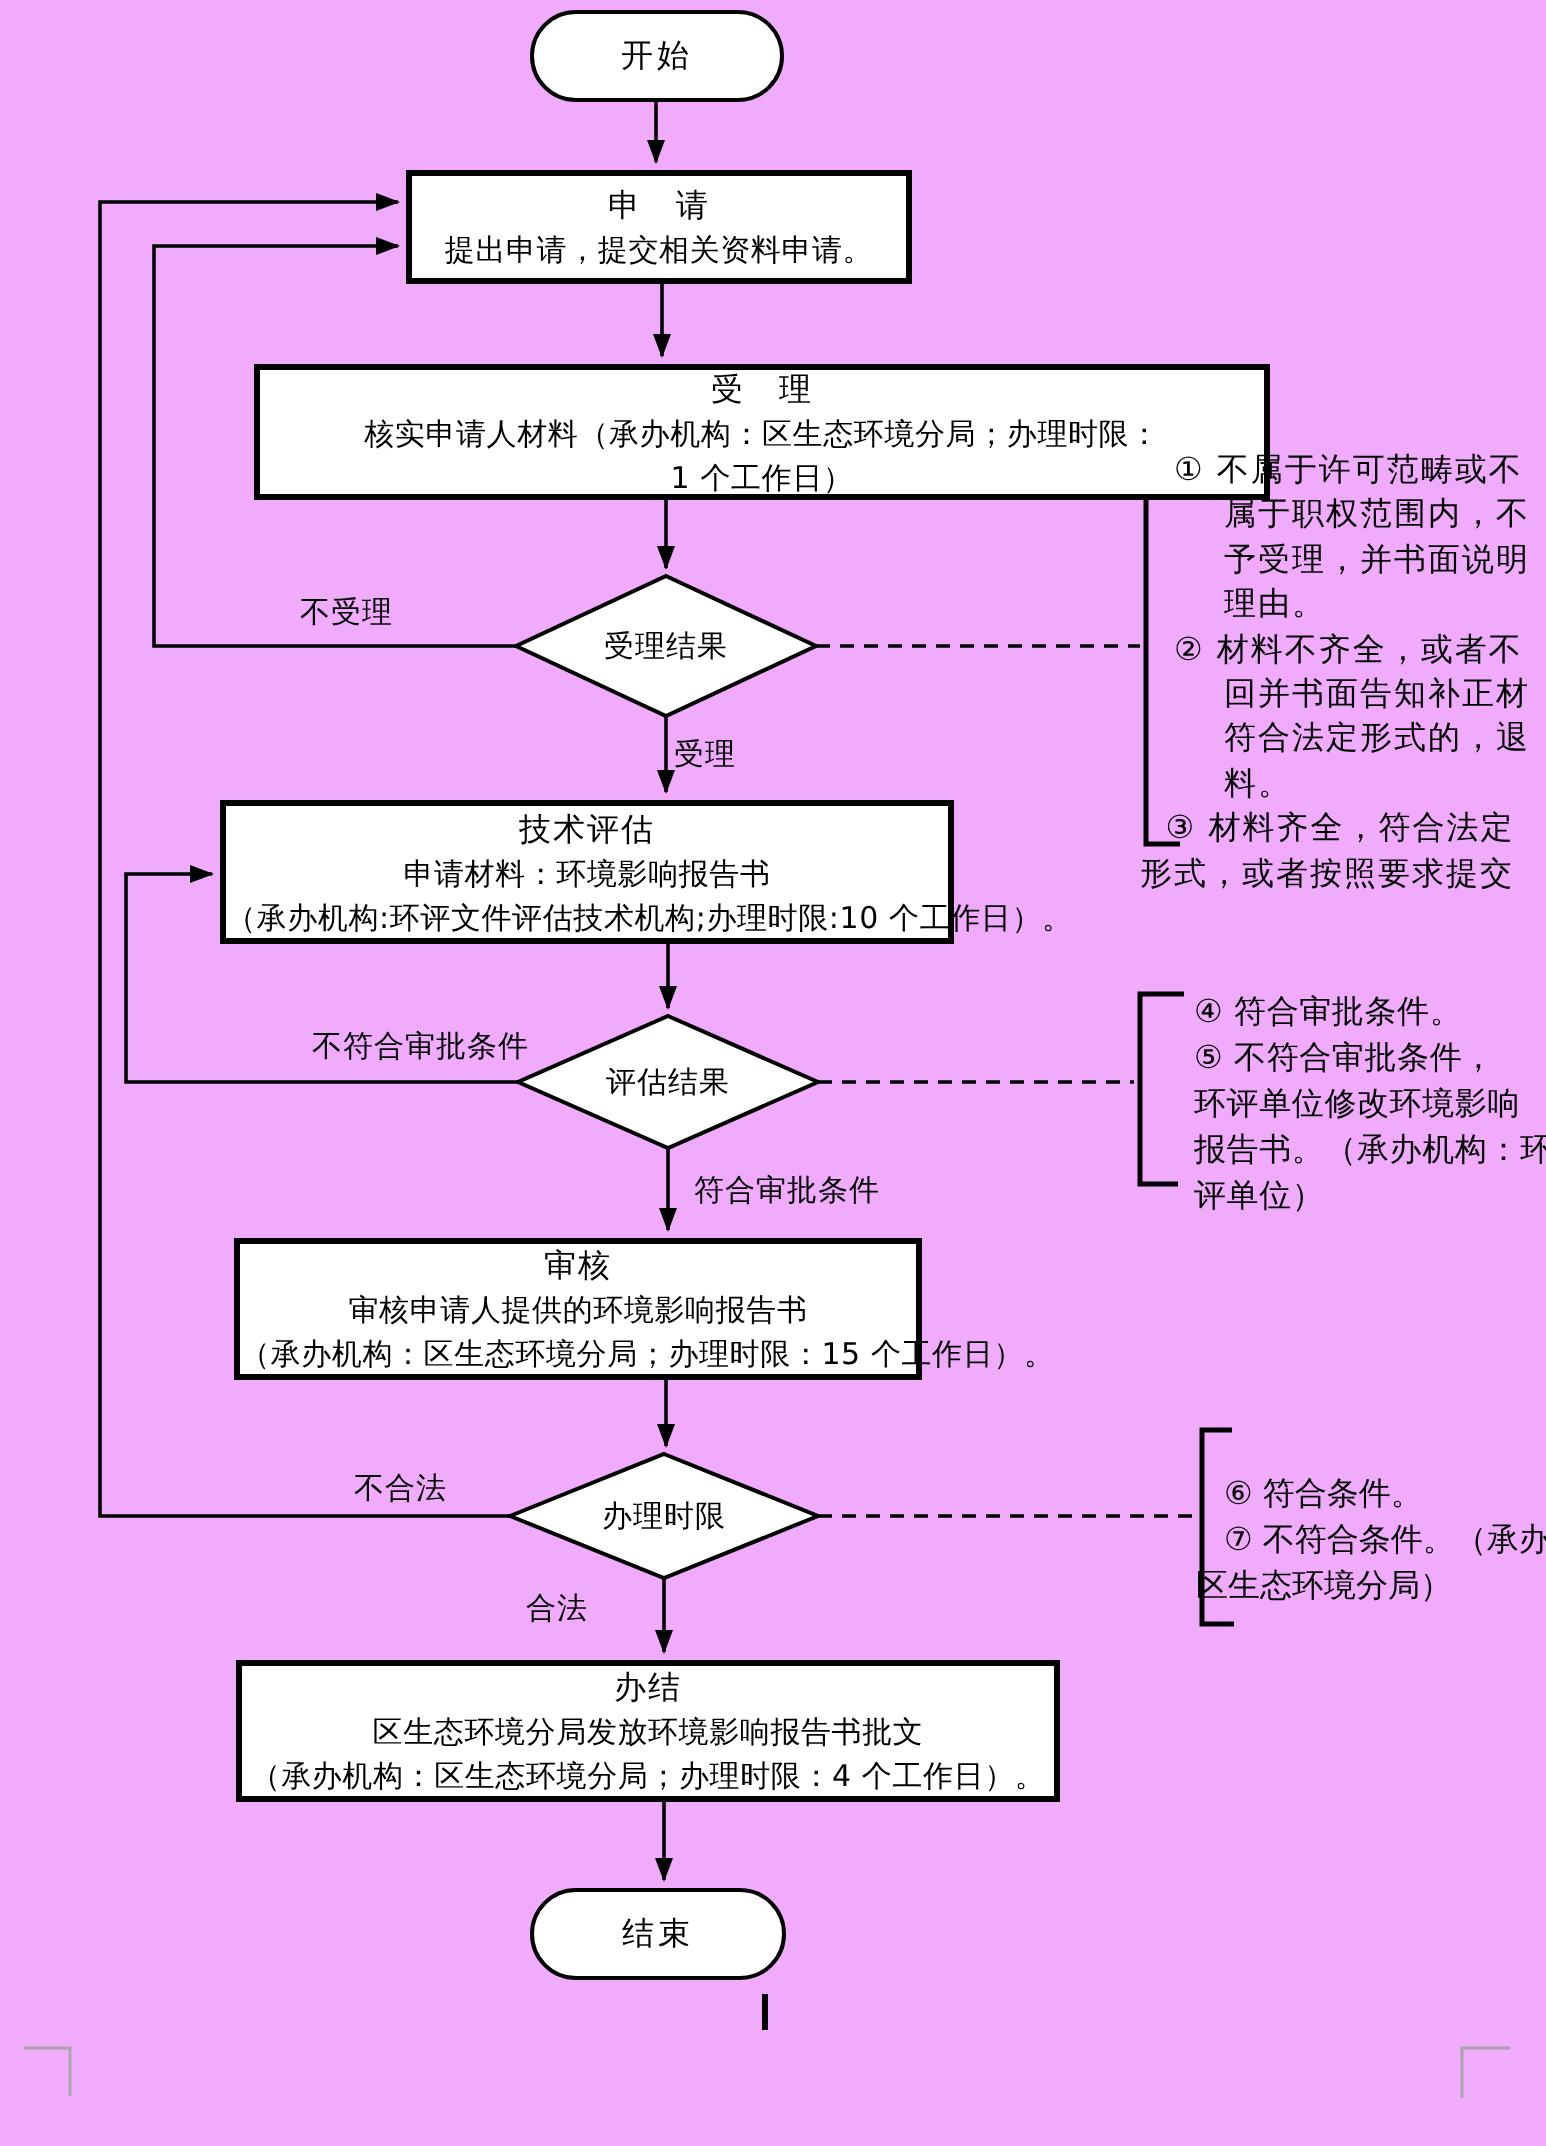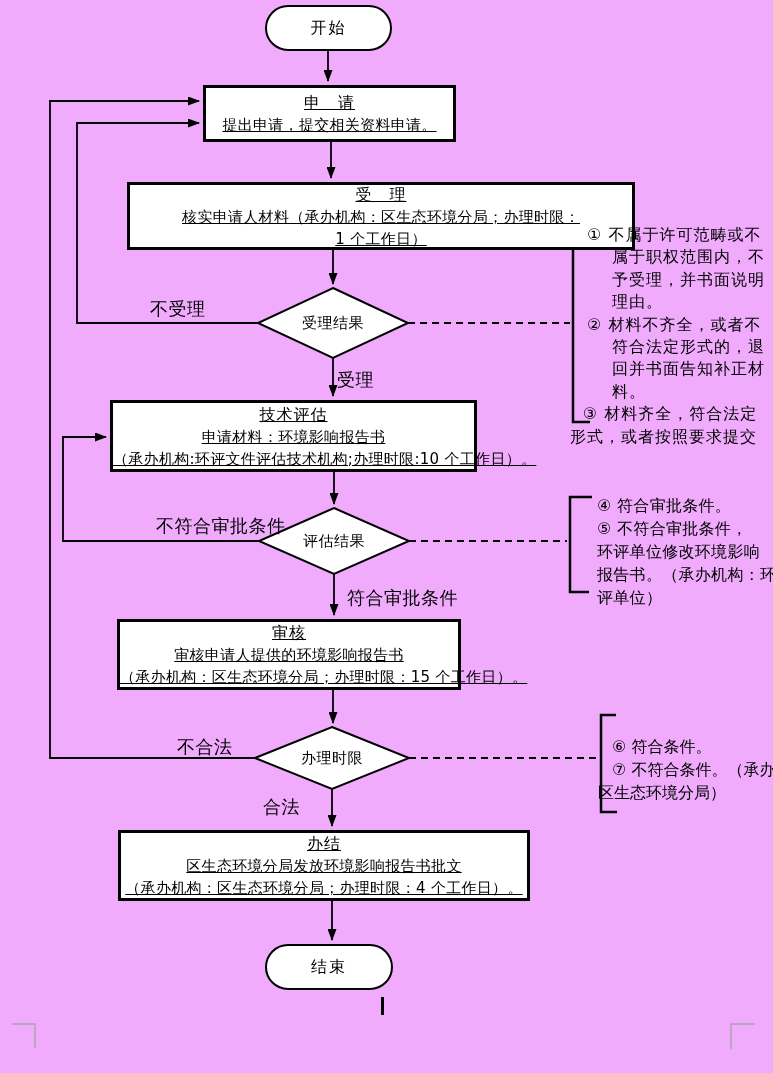--- a/index.html
+++ b/index.html
@@ -9,26 +9,26 @@
   }
   .layer{position:absolute;left:0;top:0;width:773px;height:1073px;}
   .node{position:absolute;background:#fff;box-sizing:border-box;}
   .oval{
     border:2.5px solid #000;border-radius:24px;
     display:flex;align-items:center;justify-content:center;
     font-size:16px;letter-spacing:2px;
   }
   .box{
     border:3px solid #000;text-align:center;
-    display:flex;flex-direction:column;justify-content:center;text-decoration:underline;
+    display:flex;flex-direction:column;justify-content:center;
   }
   .box-title{font-size:16px;line-height:23px;letter-spacing:1px;}
   .box-line{font-size:15px;line-height:22px;letter-spacing:0.3px;white-space:nowrap;}
   .dlabel{position:absolute;width:150px;text-align:center;font-size:15px;letter-spacing:0.5px;}
-  .elabel{position:absolute;font-size:18px;letter-spacing:0.5px;white-space:nowrap;}
+  .elabel{position:absolute;font-size:15px;letter-spacing:0.5px;white-space:nowrap;}
   .note{position:absolute;white-space:nowrap;}
   .note .nl{white-space:nowrap;}
   .note1{left:587px;top:224px;font-size:16px;line-height:22.4px;letter-spacing:1px;}
   .note2{left:597px;top:494px;font-size:16px;line-height:23px;letter-spacing:0.3px;}
   .note3{left:612px;top:735px;font-size:16px;line-height:23px;}
   .ind{margin-left:25px;}
   .out12{margin-left:-12px;text-align:center;}
   .out17{margin-left:-17px;}
   .out14{margin-left:-14px;}
   .cursor{position:absolute;left:381px;top:997px;width:3px;height:18px;background:#000;}
@@ -133,22 +133,22 @@
   <div class="node oval" style="left:265px;top:944px;width:128px;height:46px;">
     <span>结束</span>
   </div>
 
   <div class="note note1">
     <div class="nl">① 不属于许可范畴或不</div>
     <div class="nl ind">属于职权范围内，不</div>
     <div class="nl ind">予受理，并书面说明</div>
     <div class="nl ind">理由。</div>
     <div class="nl">② 材料不齐全，或者不</div>
+    <div class="nl ind">回并书面告知补正材</div>
     <div class="nl ind">符合法定形式的，退</div>
-    <div class="nl ind">回并书面告知补正材</div>
     <div class="nl ind">料。</div>
     <div class="nl out12">③ 材料齐全，符合法定</div>
     <div class="nl out17">形式，或者按照要求提交</div>
   </div>
 
   <div class="note note2">
     <div class="nl">④ 符合审批条件。</div>
     <div class="nl">⑤ 不符合审批条件，</div>
     <div class="nl">环评单位修改环境影响</div>
     <div class="nl">报告书。（承办机构：环</div>

